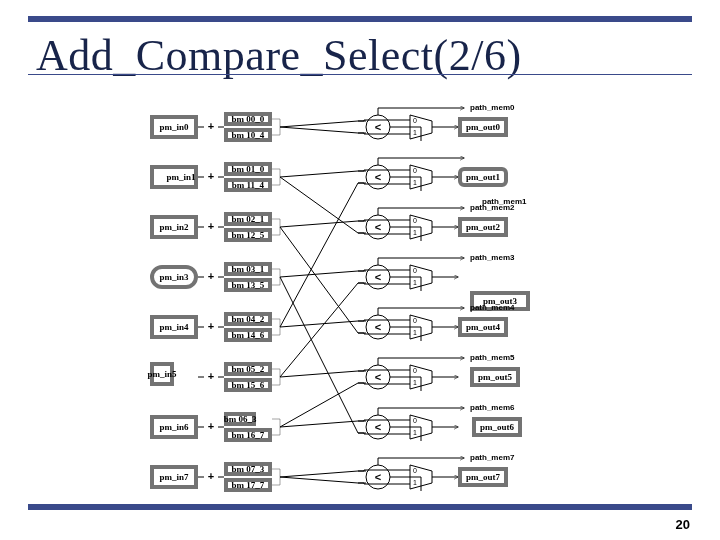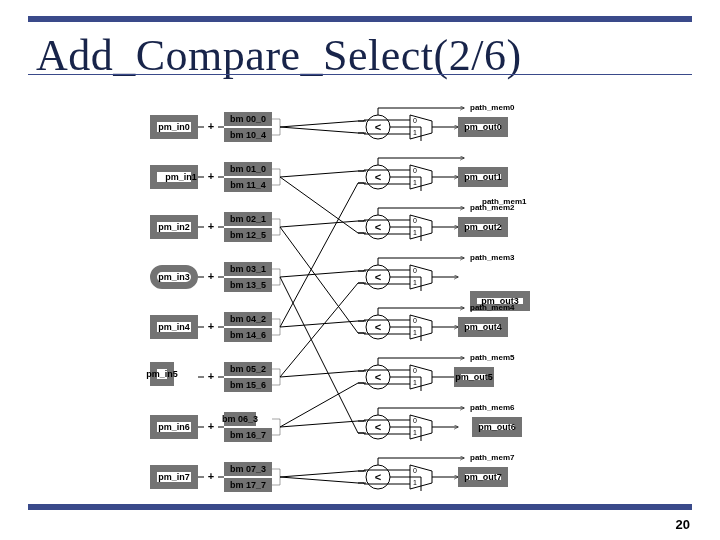--- a/index.html
+++ b/index.html
@@ -46,23 +46,23 @@
     font-size: 13px;
   }
 
   .diagram {
     position: absolute;
     left: 150px; top: 88px;
     width: 440px; height: 408px;
   }
   .box {
     position: absolute;
-    border: 7px solid #737373;
+    border: 4px solid #737373;
     background: #fff;
-    font-family: Liberation Sans, sans-serif;
+    font-family: Liberation Serif, serif;
     font-weight: bold;
     font-size: 9px;
     display: flex;
     align-items: center;
     justify-content: center;
     text-align: center;
     box-sizing: border-box;
     padding: 0 2px;
     white-space: nowrap;
   }
@@ -271,41 +271,41 @@
         <line x1="130" y1="389" x2="208" y2="395"></line>
       </svg>
   <div class="box" style="left: 0px; top: 27px; width: 48px; height: 24px;">pm_in0</div>
       <div class="box" style="left: 74px; top: 24px; width: 48px; height: 14px;">bm 00_0</div>
       <div class="box" style="left: 74px; top: 40px; width: 48px; height: 14px;">bm 10_4</div>
       <div class="box" style="left: 308px; top: 29px; width: 50px; height: 20px;">pm_out0</div>
       <div class="pmlabel" style="left: 320px; top: 15px;">path_mem0</div>
       <div class="box" style="left: 0px; top: 77px; width: 48px; height: 24px; padding-left: 16px;">pm_in1</div>
       <div class="box" style="left: 74px; top: 74px; width: 48px; height: 14px;">bm 01_0</div>
       <div class="box" style="left: 74px; top: 90px; width: 48px; height: 14px;">bm 11_4</div>
-      <div class="box" style="left: 308px; top: 79px; width: 50px; height: 20px;">pm_out1</div>
+      <div class="box" style="left: 308px; top: 79px; width: 50px; height: 20px; border-radius: 6px;">pm_out1</div>
       <div class="pmlabel" style="left: 332px; top: 65px; margin-top: 44px;">path_mem1</div>
       <div class="box" style="left: 0px; top: 127px; width: 48px; height: 24px;">pm_in2</div>
       <div class="box" style="left: 74px; top: 124px; width: 48px; height: 14px;">bm 02_1</div>
       <div class="box" style="left: 74px; top: 140px; width: 48px; height: 14px;">bm 12_5</div>
       <div class="box" style="left: 308px; top: 129px; width: 50px; height: 20px;">pm_out2</div>
       <div class="pmlabel" style="left: 320px; top: 115px;">path_mem2</div>
       <div class="box" style="left: 0px; top: 177px; width: 48px; height: 24px; border-radius: 12px;">pm_in3</div>
       <div class="box" style="left: 74px; top: 174px; width: 48px; height: 14px;">bm 03_1</div>
       <div class="box" style="left: 74px; top: 190px; width: 48px; height: 14px;">bm 13_5</div>
       <div class="box" style="left: 320px; top: 179px; width: 60px; height: 20px; margin-top: 24px;">pm_out3</div>
       <div class="pmlabel" style="left: 320px; top: 165px;">path_mem3</div>
       <div class="box" style="left: 0px; top: 227px; width: 48px; height: 24px;">pm_in4</div>
       <div class="box" style="left: 74px; top: 224px; width: 48px; height: 14px;">bm 04_2</div>
       <div class="box" style="left: 74px; top: 240px; width: 48px; height: 14px;">bm 14_6</div>
       <div class="box" style="left: 308px; top: 229px; width: 50px; height: 20px;">pm_out4</div>
       <div class="pmlabel" style="left: 320px; top: 215px;">path_mem4</div>
       <div class="box" style="left: 0px; top: 274px; width: 24px; height: 24px;">pm_in5</div>
       <div class="box" style="left: 74px; top: 274px; width: 48px; height: 14px;">bm 05_2</div>
       <div class="box" style="left: 74px; top: 290px; width: 48px; height: 14px;">bm 15_6</div>
-      <div class="box" style="left: 304px; top: 279px; width: 40px; height: 20px;">pm_out5</div>
+      <div class="box" style="left: 320px; top: 279px; width: 50px; height: 20px;">pm_out5</div>
       <div class="pmlabel" style="left: 320px; top: 265px;">path_mem5</div>
       <div class="box" style="left: 0px; top: 327px; width: 48px; height: 24px;">pm_in6</div>
       <div class="box" style="left: 74px; top: 324px; width: 32px; height: 14px;">bm 06_3</div>
       <div class="box" style="left: 74px; top: 340px; width: 48px; height: 14px;">bm 16_7</div>
       <div class="box" style="left: 308px; top: 329px; width: 50px; height: 20px; margin-left: 14px;">pm_out6</div>
       <div class="pmlabel" style="left: 320px; top: 315px;">path_mem6</div>
       <div class="box" style="left: 0px; top: 377px; width: 48px; height: 24px;">pm_in7</div>
       <div class="box" style="left: 74px; top: 374px; width: 48px; height: 14px;">bm 07_3</div>
       <div class="box" style="left: 74px; top: 390px; width: 48px; height: 14px;">bm 17_7</div>
       <div class="box" style="left: 308px; top: 379px; width: 50px; height: 20px;">pm_out7</div>

